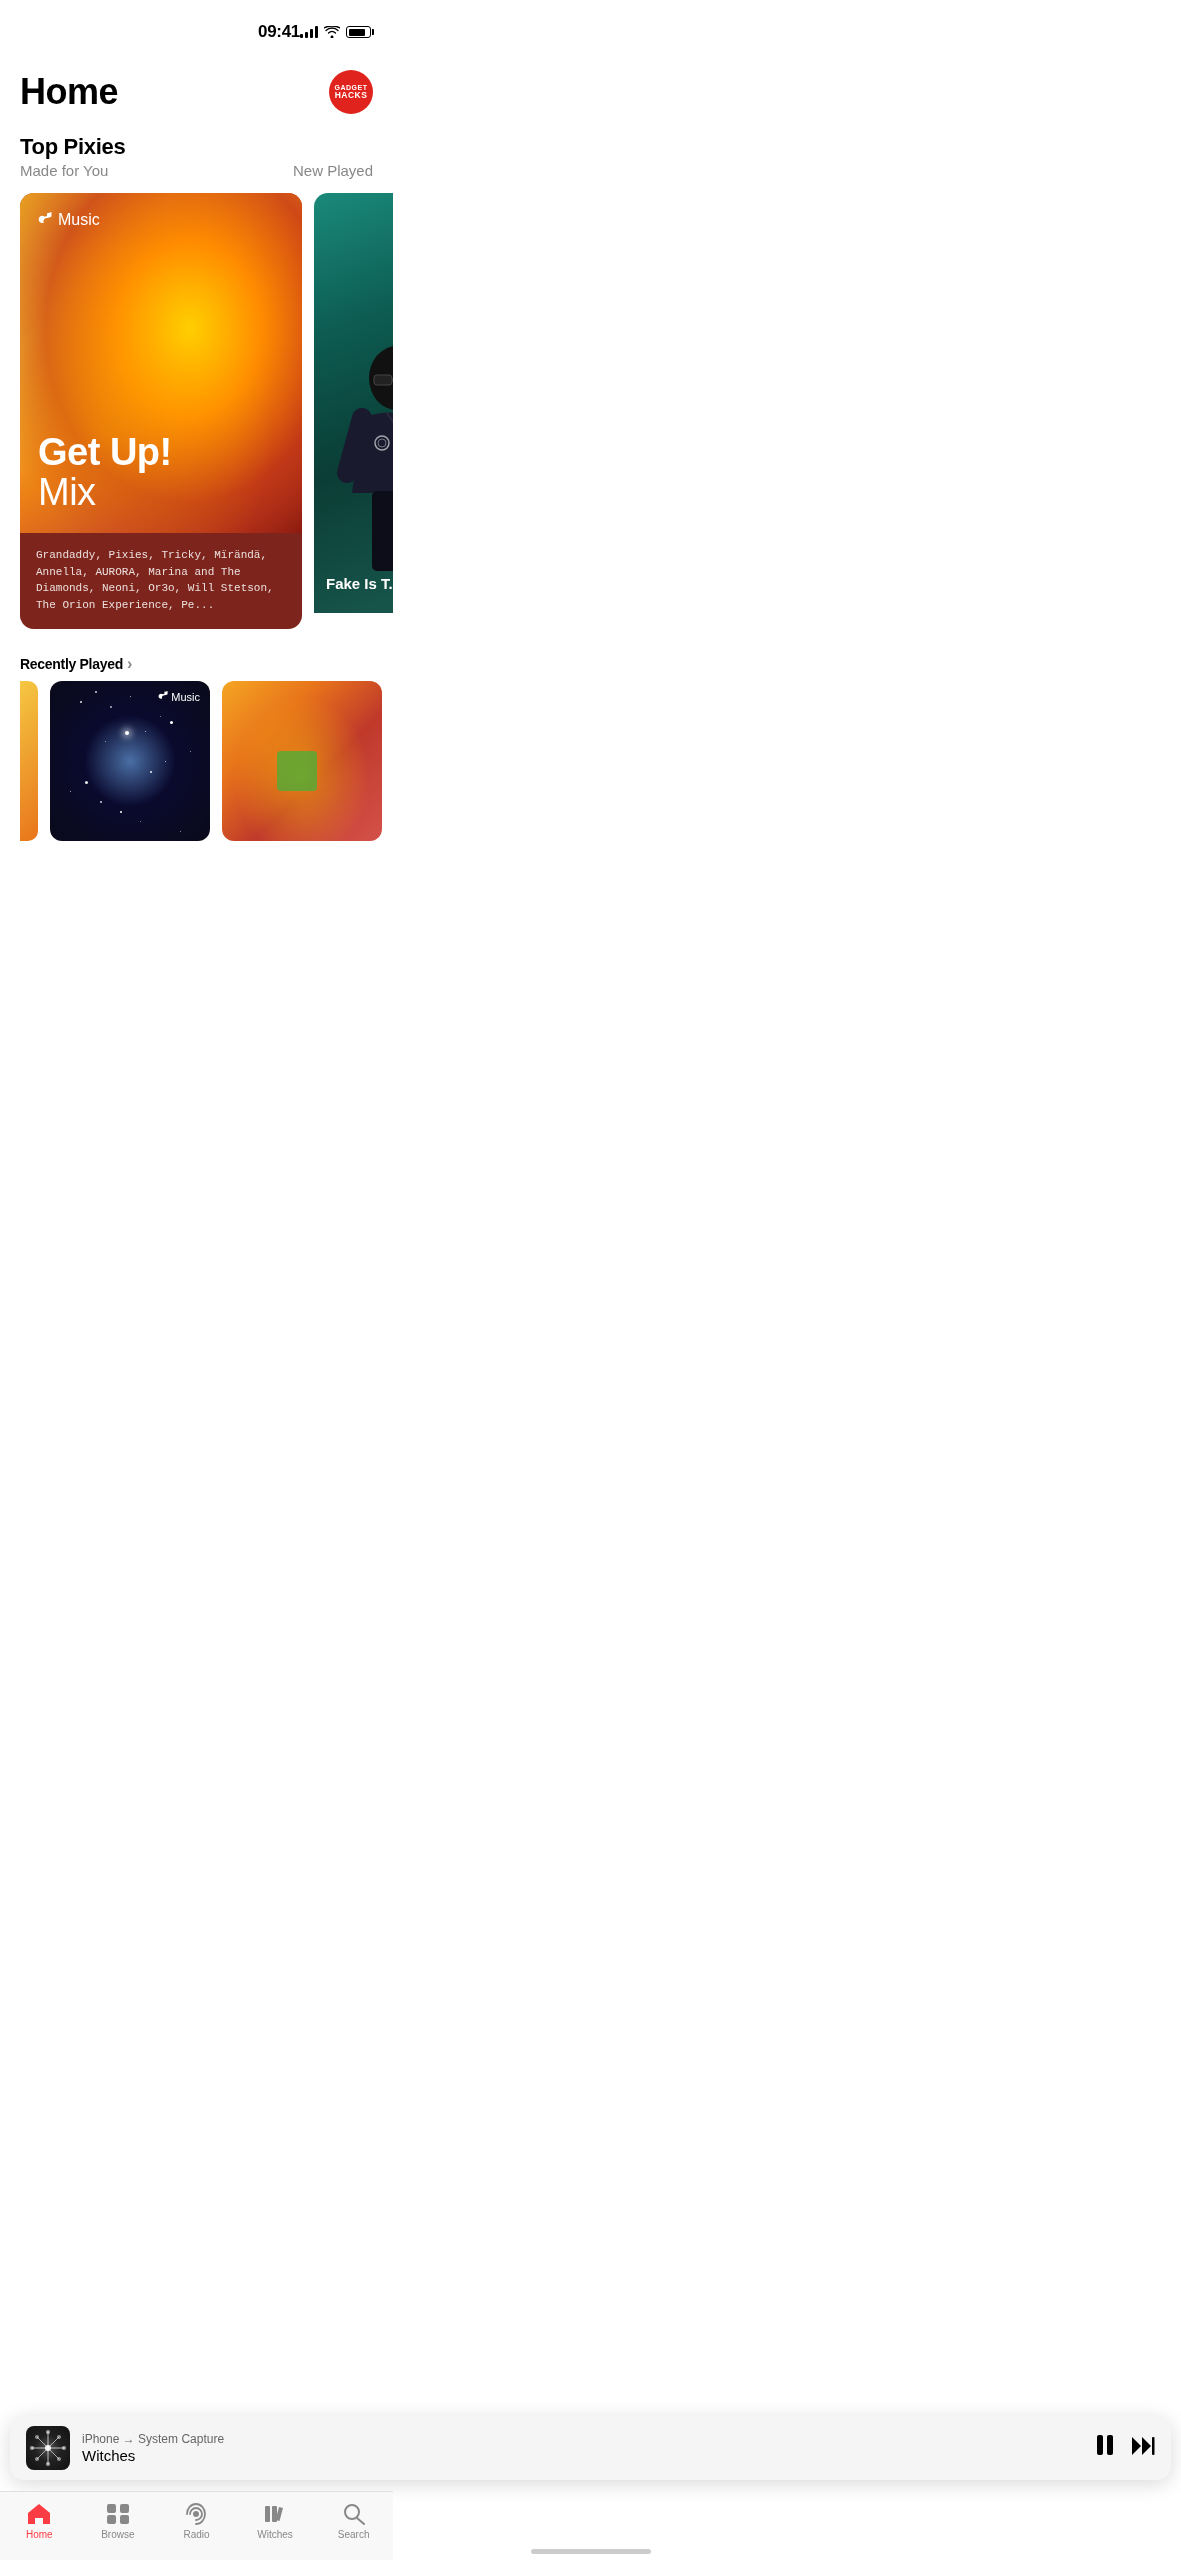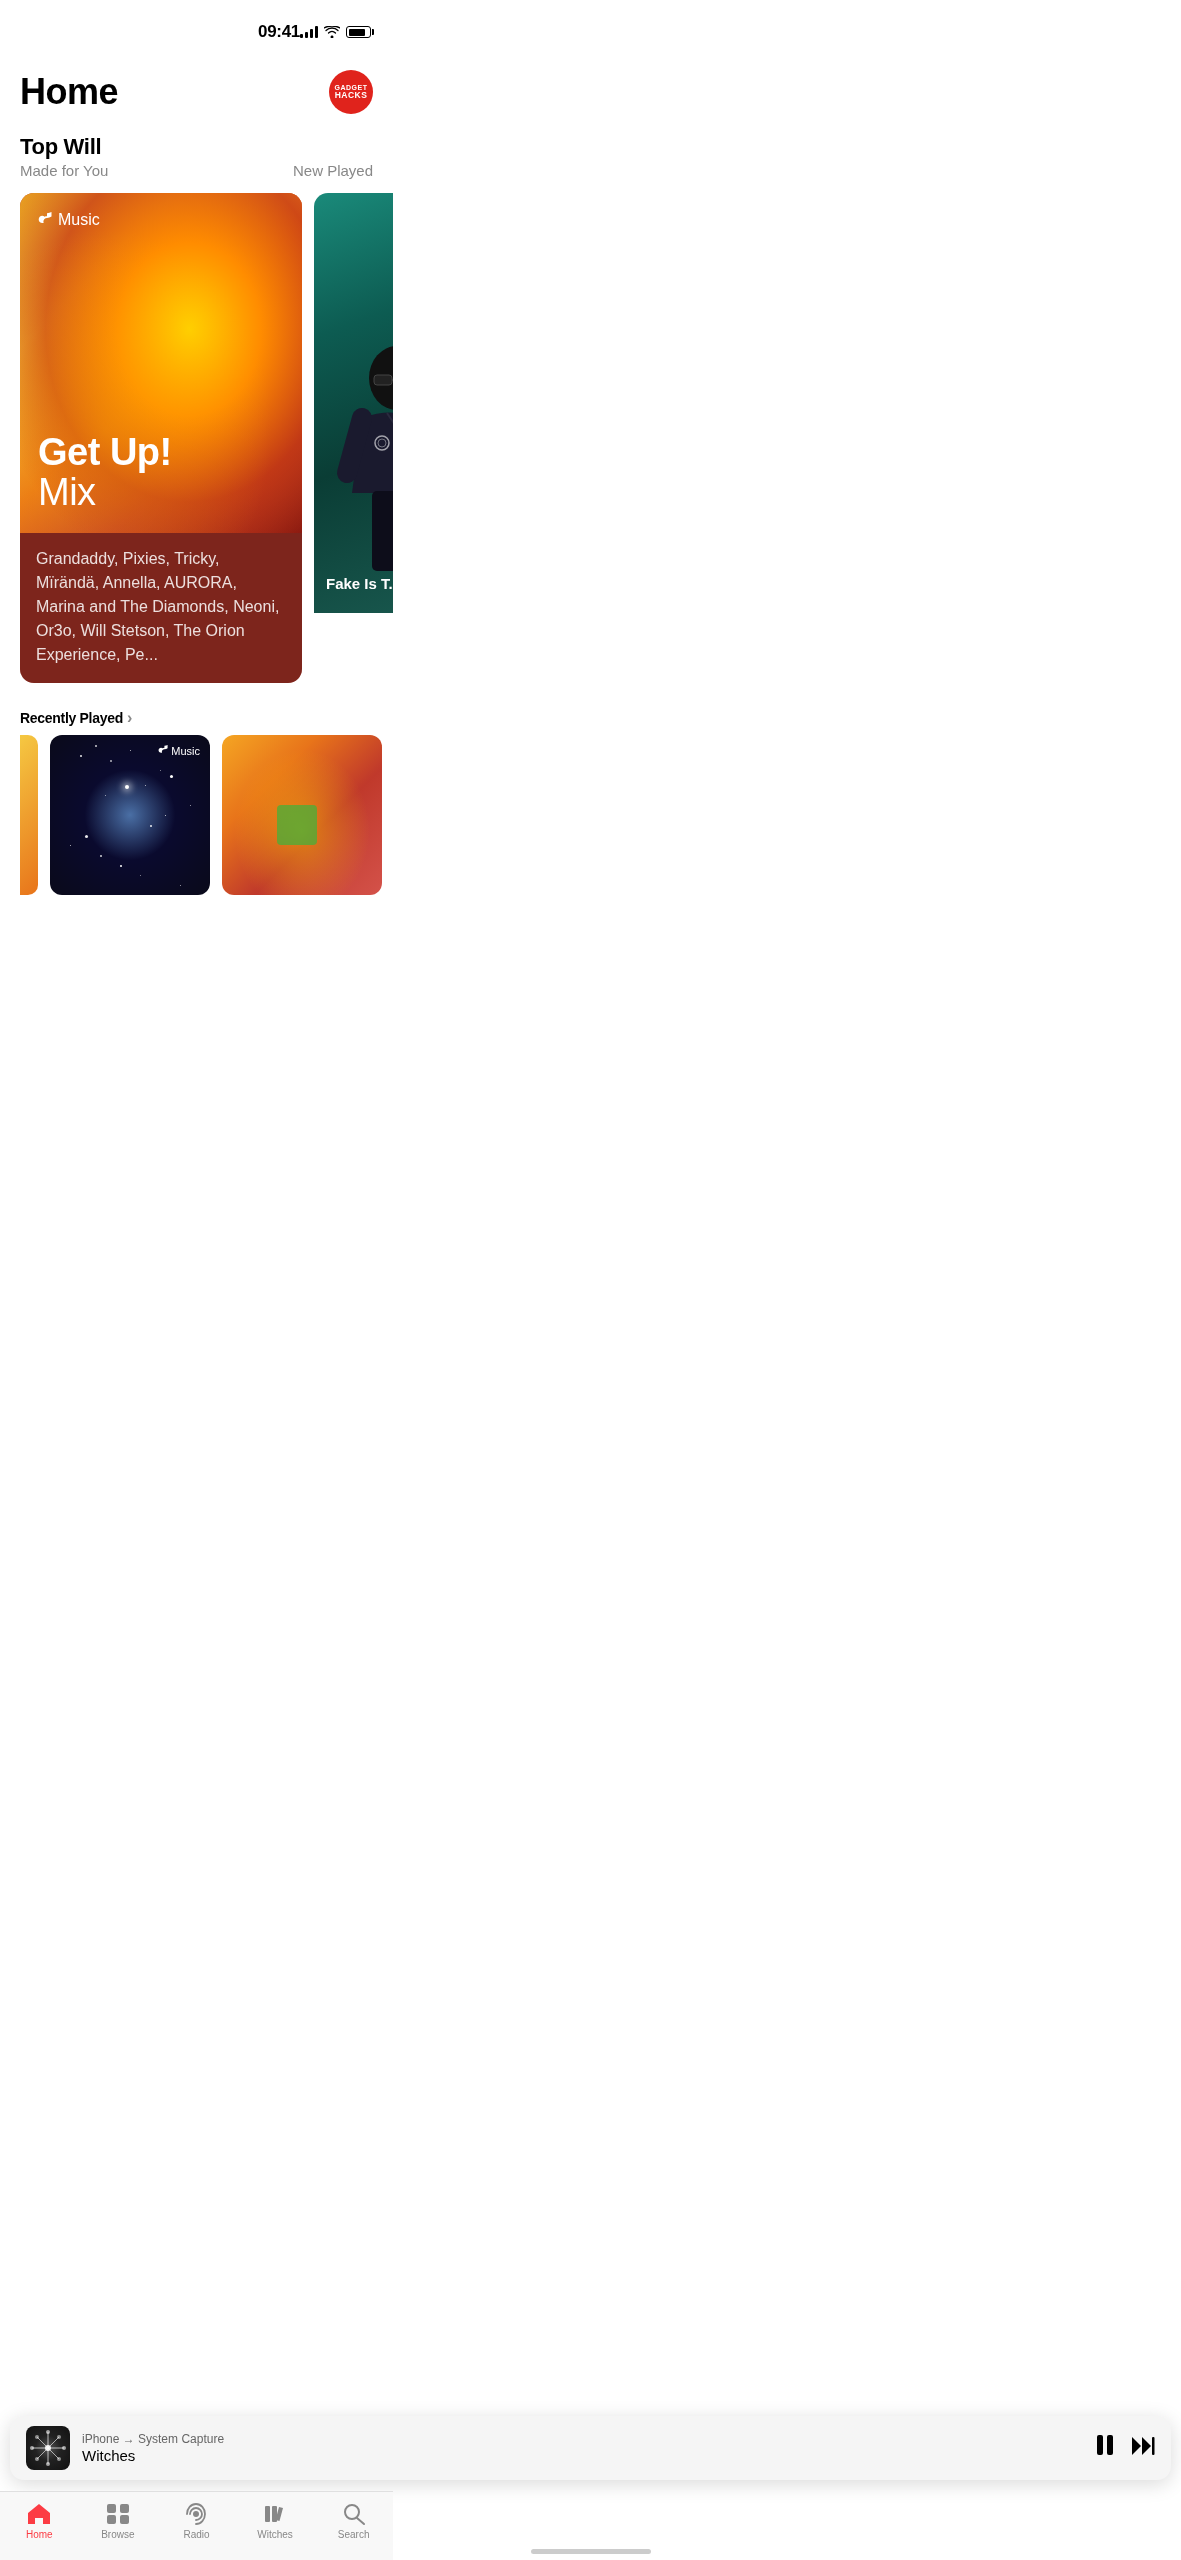--- a/index.html
+++ b/index.html
@@ -191,23 +191,24 @@
       font-weight: 300;
       line-height: 1.05;
       letter-spacing: -0.5px;
     }
     .main-card-footer {
       background: rgba(0,0,0,0.35);
       padding: 14px 16px 16px;
       min-height: 80px;
     }
     .main-card-artists {
-      font-size: 16px;
+      font-size: 11px;
       color: rgba(255,255,255,0.85);
       line-height: 1.5;
+      font-family: Liberation Mono, monospace;
     }
 
     
     .secondary-card {
       width: 165px;
       border-radius: 14px;
       overflow: hidden;
       flex-shrink: 0;
       position: relative;
     }
@@ -421,21 +422,21 @@
 
 <div class="header">
   <h1 class="page-title">Home</h1>
   <div class="avatar">
     <span class="avatar-text-top">GADGET</span>
     <span class="avatar-text-bottom">HACKS</span>
   </div>
 </div>
 
 <div class="section-header">
-  <div class="section-title">Top Will</div>
+  <div class="section-title">Top Pixies</div>
   <div class="section-subtitle-row">
     <span class="section-subtitle">Made for You</span>
     <span class="section-link">New Played</span>
   </div>
 </div>
 
 <div class="cards-scroll">
 
   <div class="main-card">
     <div class="main-card-image">

